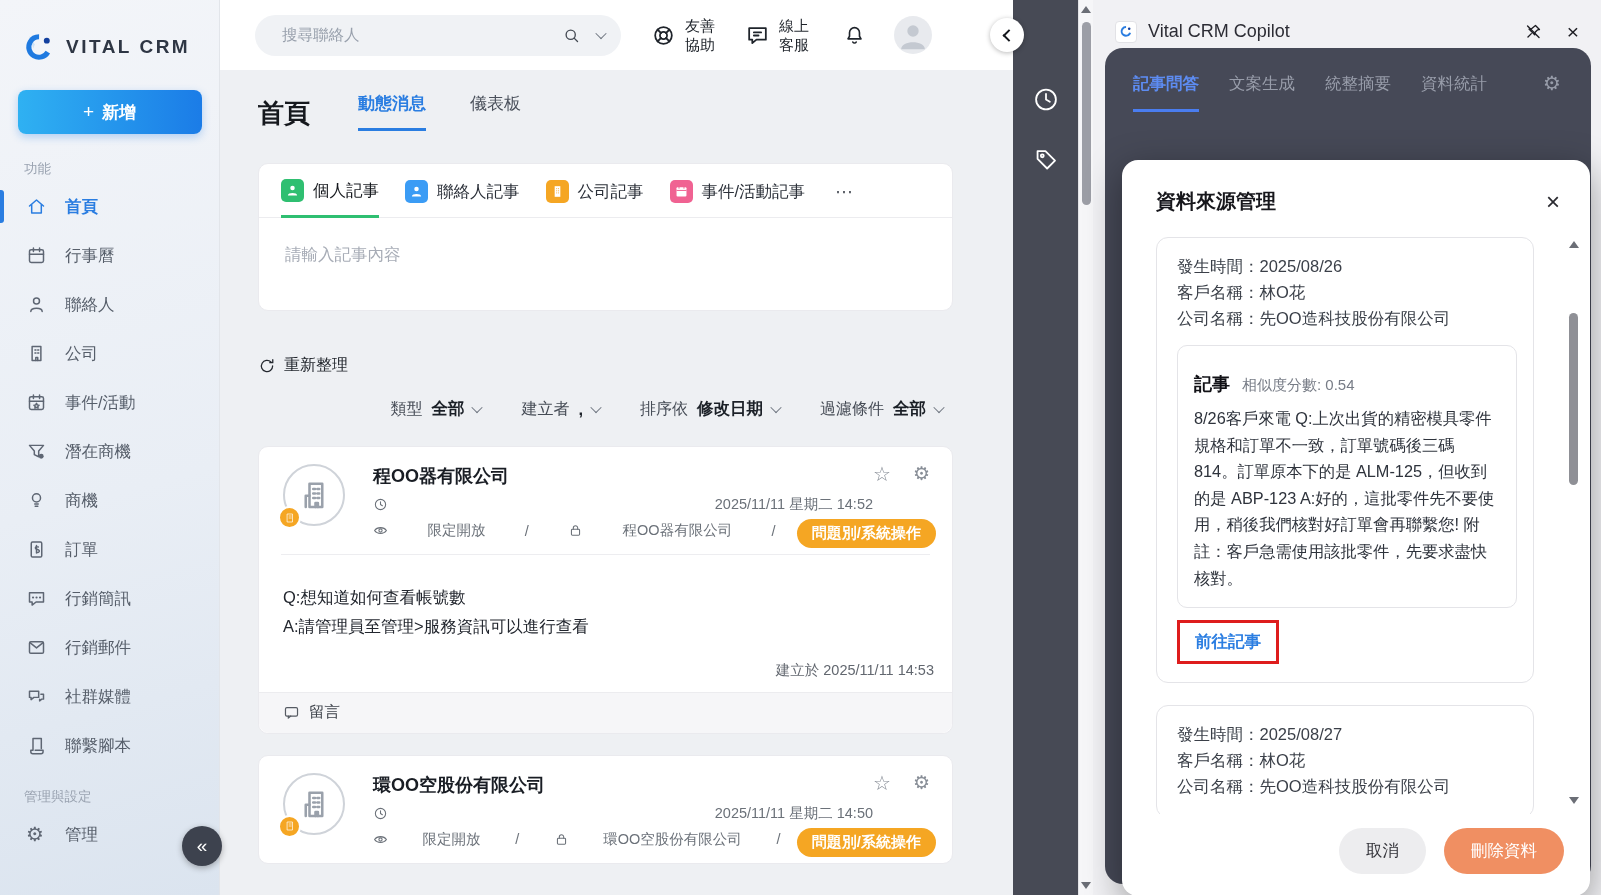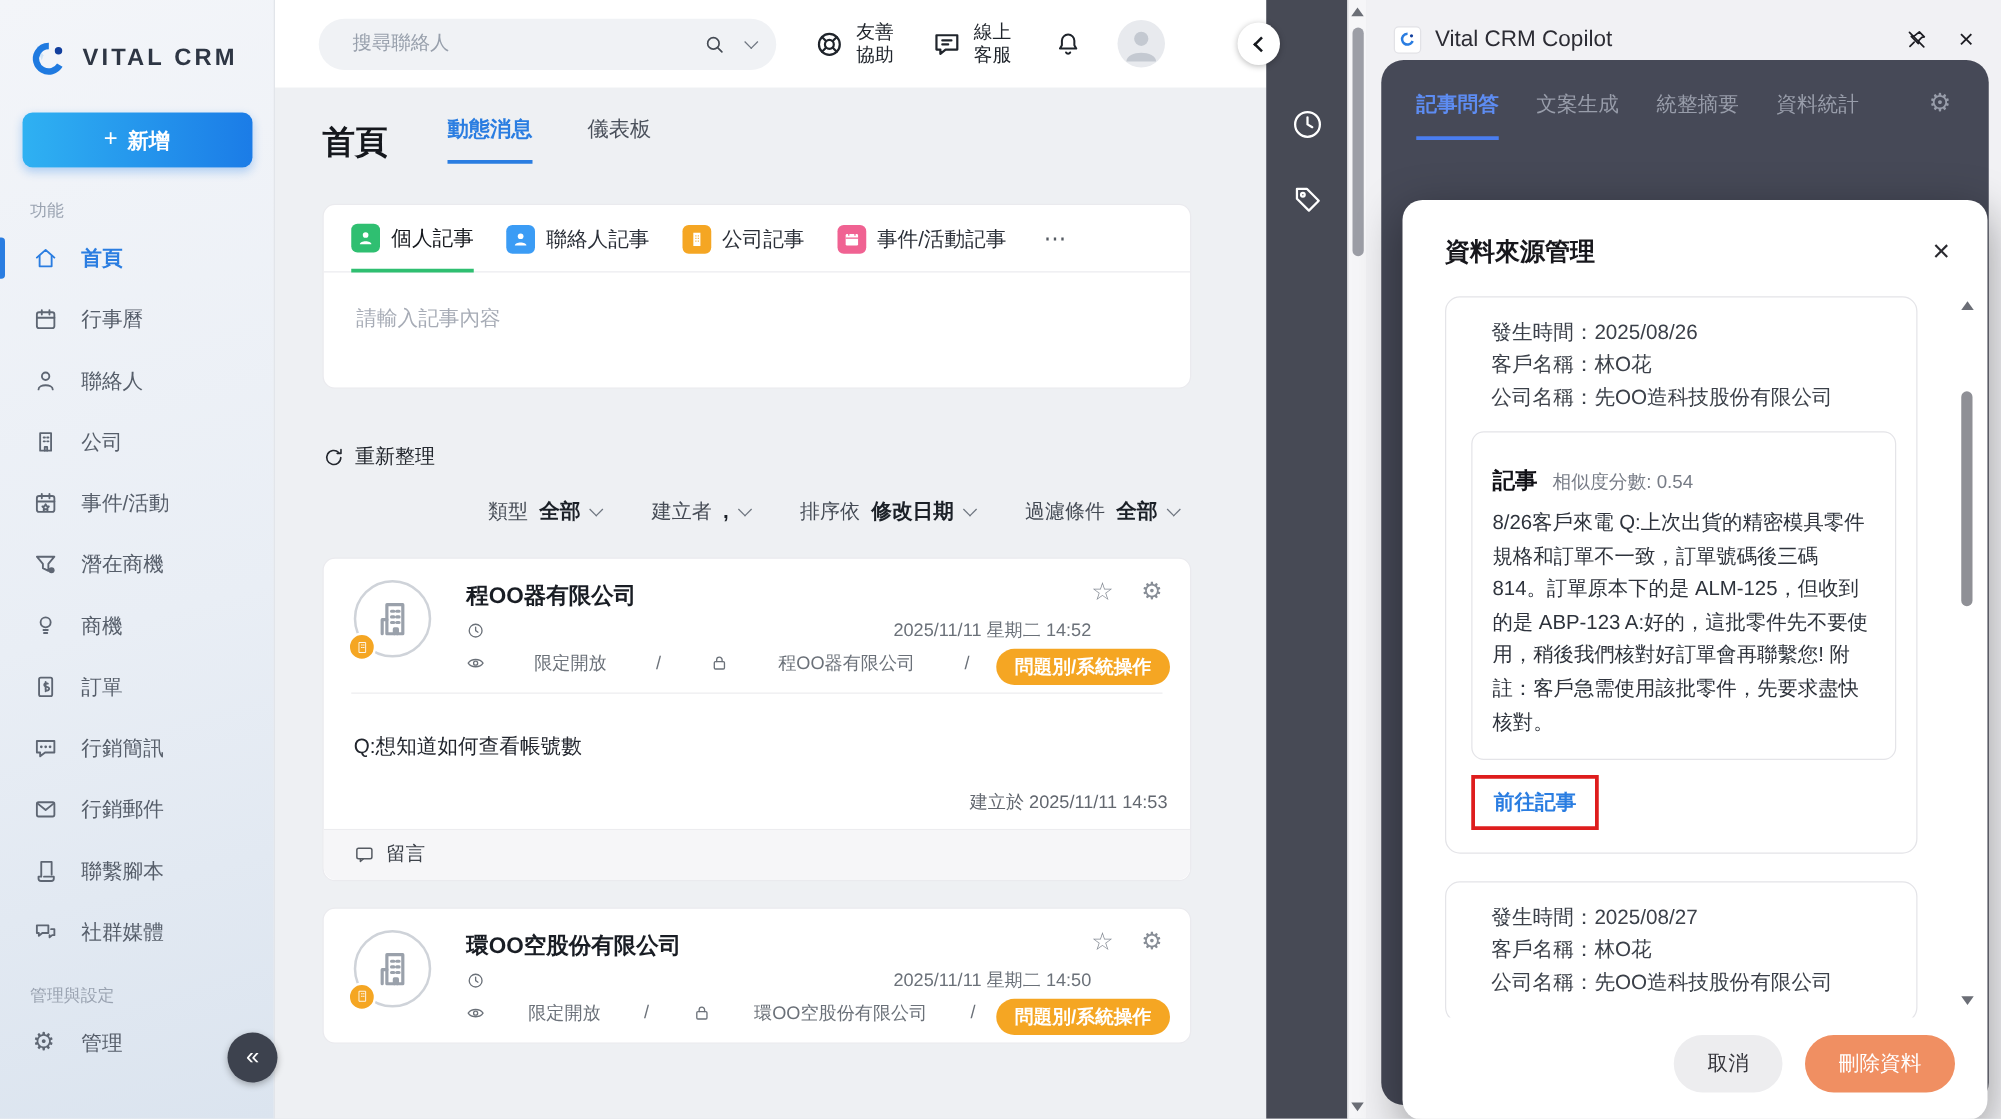--- a/index.html
+++ b/index.html
@@ -144,21 +144,21 @@
   .cp-tab.active { color:#5d8cf2; font-weight:600; border-bottom:3px solid #4a7df0; }
   .cp-gear { margin-left:auto; font-size:20px; color:#989daa; cursor:pointer; line-height:1; }
 
   .modal { position:absolute; left:17px; top:112px; width:468px; height:736px; background:#fff;
     border-radius:16px; box-shadow:0 10px 36px rgba(0,0,0,.38); display:flex; flex-direction:column; }
   .modal-head { display:flex; align-items:center; padding:28px 30px 16px 34px; }
   .modal-title { font-size:20px; font-weight:700; color:#17171c; }
   .modal-close { margin-left:auto; font-size:24px; color:#2a2a30; cursor:pointer; line-height:1; }
   .modal-scroll { position:relative; flex:1; overflow:hidden; padding:6px 56px 0 34px; }
   .entry { border:1px solid #e4e4e8; border-radius:12px; padding:15px 16px 18px 20px; margin-bottom:22px; }
-  .entry-line { font-size:16.5px; color:#3b4049; line-height:1.58;margin-left:16px; }
+  .entry-line { font-size:16.5px; color:#3b4049; line-height:1.58; }
   .inner-card { margin-top:14px; border:1px solid #e4e4e8; border-radius:10px; padding:14px 16px 16px; }
   .chk-row { display:flex; align-items:center; gap:9px; cursor:pointer; }
   .chk { width:16px; height:16px; border:1.6px solid #5a5f68; border-radius:3px; background:#fff; flex:0 0 auto; }
   .chk-label { font-size:15px; color:#4a4f59; }
   .note-row { margin-top:12px; display:flex; align-items:baseline; gap:12px; }
   .note-label { font-size:18px; font-weight:700; color:#111116; }
   .note-score { font-size:15px; color:#777c86; }
   .note-body { margin-top:9px; font-size:16.3px; color:#2e333c; line-height:1.63; }
   .goto-wrap { display:inline-block; margin-top:12px; border:3px solid #de1d1d; padding:8px 15px; }
   .goto-link { font-size:16.5px; font-weight:700; color:#2a7de1; cursor:pointer; }
@@ -273,31 +273,31 @@
 
         <svg class="si ni" viewBox="0 0 24 24">
             <rect x="4" y="5.5" width="16" height="13" rx="1.5"></rect>
             <path d="M4.5 6.5 12 12.5l7.5-6"></path>
           </svg>
         <span>行銷郵件</span>
       </div>
       <div class="nav-item">
 
         <svg class="si ni" viewBox="0 0 24 24">
-            <path d="M8 4h9.5v11.5M8 4v13.5M8 17.5H5.5v1.7a2.3 2.3 0 0 0 2.3 2.3h9.4a2.3 2.3 0 0 0 2.3-2.3v-1.7h-9"></path>
-          </svg>
-        <span>聯繫腳本</span>
-      </div>
-      <div class="nav-item">
-
-        <svg class="si ni" viewBox="0 0 24 24">
             <path d="M4 6h10.5v7H9l-3.2 2.6V13H4z"></path>
             <path d="M17 9.5h3v5.5h-2l-2.4 2v-2"></path>
           </svg>
         <span>社群媒體</span>
+      </div>
+      <div class="nav-item">
+
+        <svg class="si ni" viewBox="0 0 24 24">
+            <path d="M8 4h9.5v11.5M8 4v13.5M8 17.5H5.5v1.7a2.3 2.3 0 0 0 2.3 2.3h9.4a2.3 2.3 0 0 0 2.3-2.3v-1.7h-9"></path>
+          </svg>
+        <span>聯繫腳本</span>
       </div>
 
       <div class="nav-section" style="margin-top:18px;">管理與設定</div>
       <div class="nav-item">
 
         <span class="ni gear-glyph">⚙</span>
         <span>管理</span>
       </div>
 
       <div class="collapse-btn">
@@ -477,20 +477,21 @@
             </div>
             <div class="head-actions">
               <span>☆</span>
               <span style="font-size:19px;">⚙</span>
             </div>
           </div>
           <span class="card-tag">問題別/系統操作</span>
           <div class="card-div"></div>
           <div class="card-body">
             <div>Q:想知道如何查看帳號數</div>
+            <div>A:請管理員至管理&gt;服務資訊可以進行查看</div>
           </div>
           <div class="card-created">建立於 2025/11/11 14:53</div>
           <div class="card-foot">
             <svg class="si cf-ic" viewBox="0 0 24 24">
                 <rect x="3.5" y="5" width="17" height="12" rx="2"></rect>
                 <path d="M7.5 17v3l3.5-3"></path>
               </svg>
             <span class="cf-label">留言</span>
           </div>
         </div>

